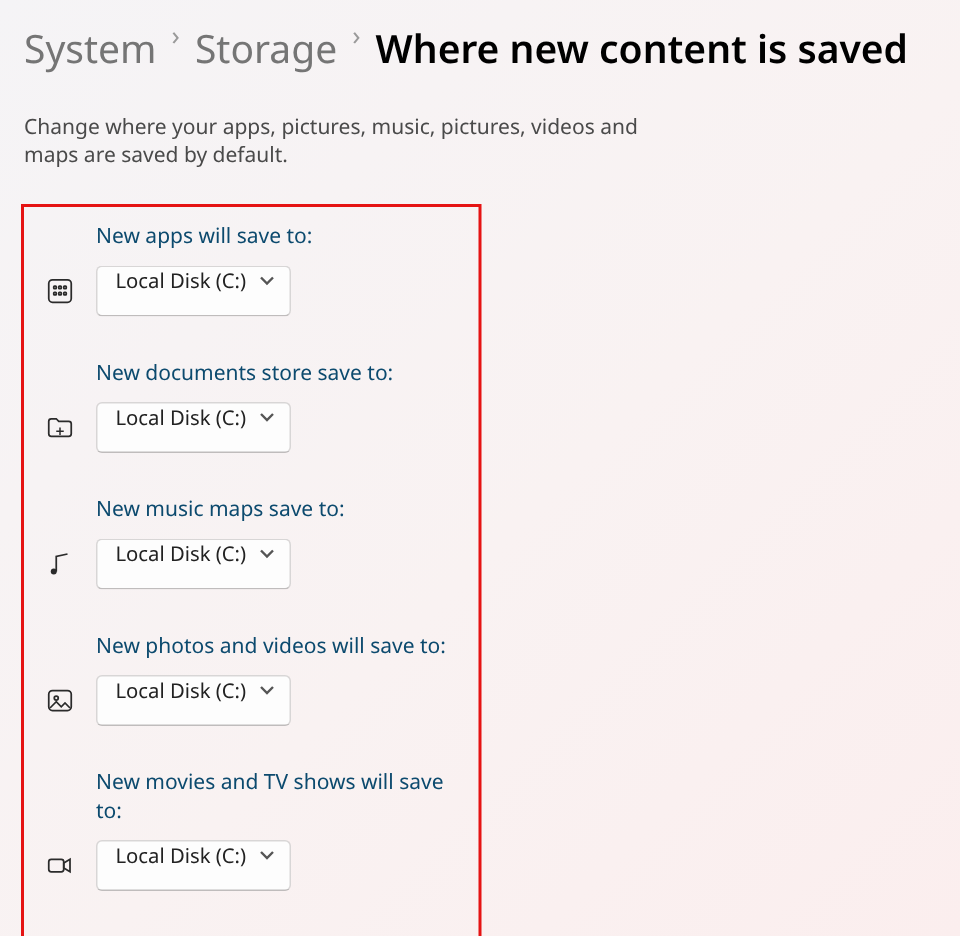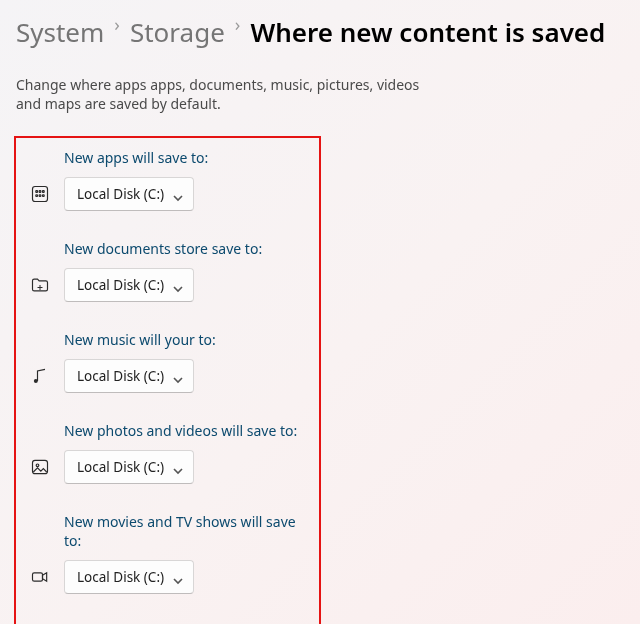--- a/index.html
+++ b/index.html
@@ -52,21 +52,21 @@
     margin-bottom: 10px;
   }
   .setting .iconcell {
     grid-column: 1; grid-row: 2;
     display: flex; align-items: center; justify-content: center;
     height: 34px;
   }
   .setting .iconcell svg { width: 20px; height: 20px; stroke: #2b2b2b; fill: none; stroke-width: 1.4; }
   .setting .dropdown {
     grid-column: 2; grid-row: 2;
-    display: inline-flex; align-items: center;
+    display: inline-flex; 
     height: 34px; width: 130px;
     background: #fdfdfd;
     border: 1px solid #d8d6d6;
     border-bottom: 1px solid #bfbcbc;
     border-radius: 4px;
     padding: 0 10px 0 12px;
     font-size: 13.5px; color: #222;
     cursor: pointer;
     justify-content: space-between;
   }
@@ -82,21 +82,21 @@
 
 <div class="page">
   <div class="breadcrumb">
     <span class="crumb">System</span>
     <span class="chev">›</span>
     <span class="crumb">Storage</span>
     <span class="chev">›</span>
     <span class="crumb current">Where new content is saved</span>
   </div>
 
-  <div class="subtitle">Change where apps apps, documents, music, pictures, videos and maps are saved by default.</div>
+  <div class="subtitle">Change where your apps, pictures, music, pictures, videos and maps are saved by default.</div>
 
   <div class="highlight">
 
     <div class="setting">
       <div class="label">New apps will save to:</div>
       <div class="iconcell">
         <svg viewBox="0 0 24 24">
             <rect x="3" y="3" width="18" height="18" rx="3"></rect>
             <rect x="7" y="8" width="2" height="2" rx="0.5"></rect>
             <rect x="11" y="8" width="2" height="2" rx="0.5"></rect>
@@ -124,21 +124,21 @@
       </div>
       <div class="dropdown">
         <span>Local Disk (C:)</span>
         <span class="chev-icon"><svg viewBox="0 0 10 10">
               <path d="M1 3 L5 7 L9 3"></path>
             </svg></span>
       </div>
     </div>
 
     <div class="setting">
-      <div class="label">New music will your to:</div>
+      <div class="label">New music maps save to:</div>
       <div class="iconcell">
         <svg viewBox="0 0 24 24">
             <path d="M9 18 V6 l9-2"></path>
             <circle cx="7" cy="18" r="2.4" fill="#2b2b2b" stroke="none"></circle>
           </svg>
       </div>
       <div class="dropdown">
         <span>Local Disk (C:)</span>
         <span class="chev-icon"><svg viewBox="0 0 10 10">
               <path d="M1 3 L5 7 L9 3"></path>

